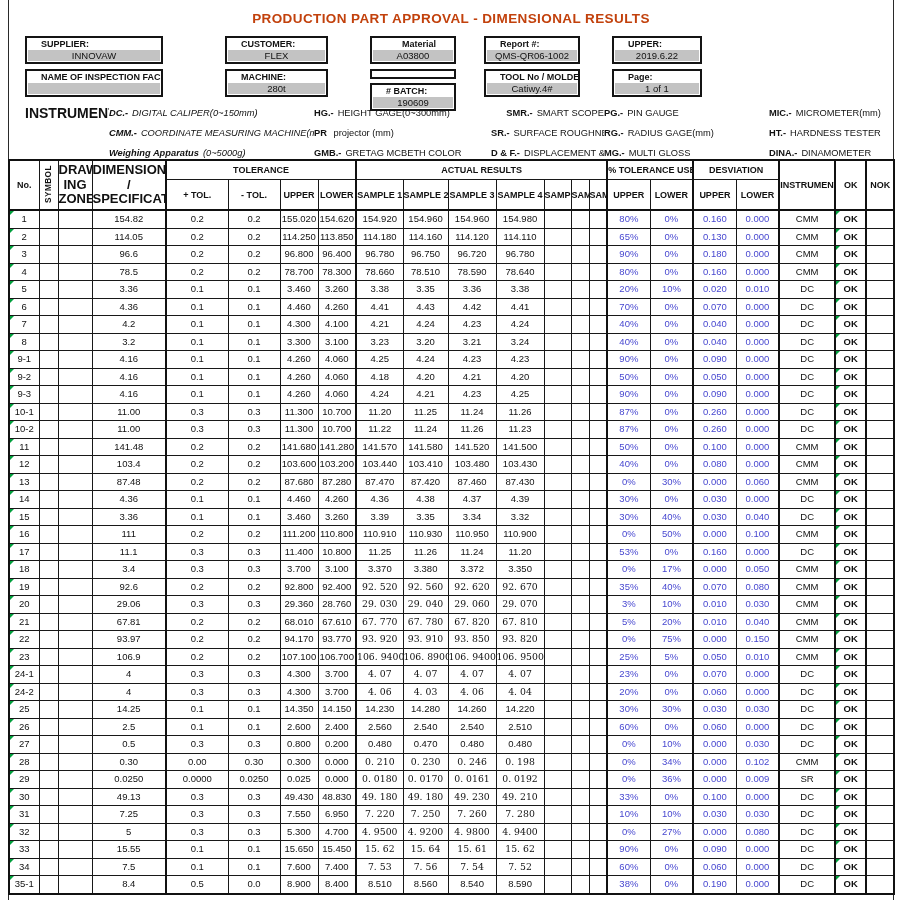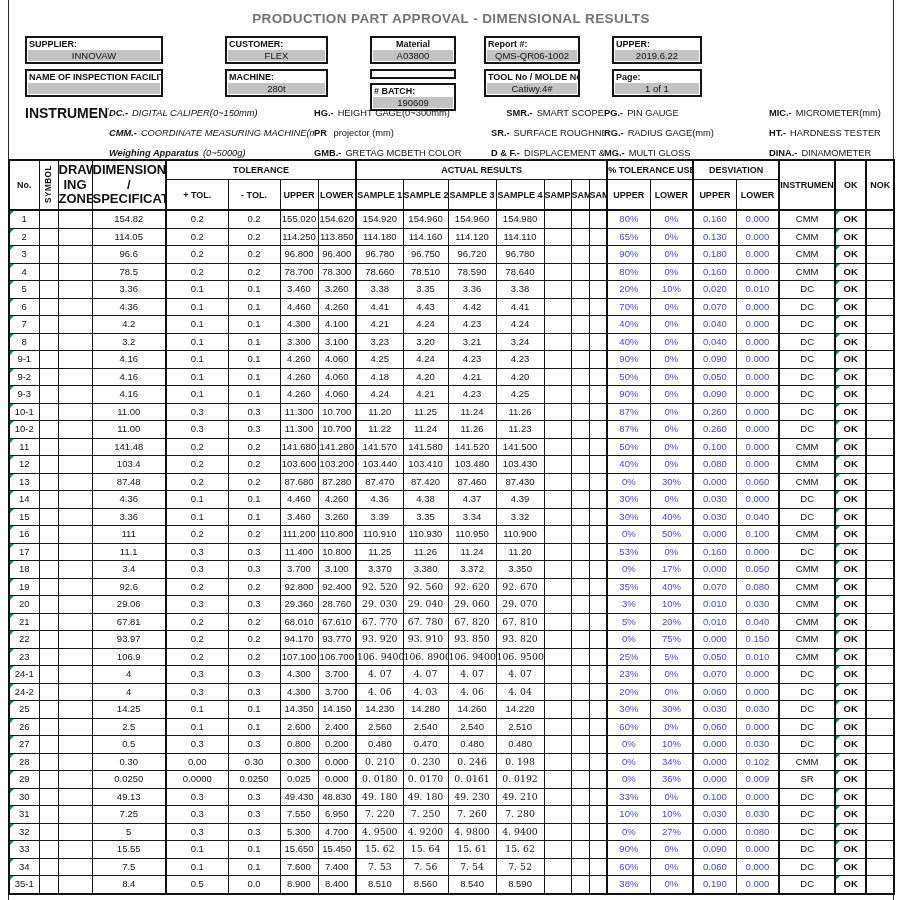--- a/index.html
+++ b/index.html
@@ -6,31 +6,31 @@
   body{
     width:900px;height:900px;background:#ffffff;color:#111;
     font-family:"Liberation Sans",sans-serif;position:relative;overflow:hidden;
   }
   .page{
     position:absolute;left:8px;top:0;width:886px;height:900px;
     border-left:1px solid #2a2a2a;border-right:1px solid #2a2a2a;box-sizing:border-box;
   }
   
   .title{
-    text-align:center;font-weight:bold;font-size:13.5px;color:#737373;
+    text-align:center;font-weight:bold;font-size:13.5px;color:#c2410c;
     padding-top:11px;letter-spacing:.4px;height:21px;
   }
   
   .hdr-grid{display:flex;align-items:flex-start;padding:4px 0 0 16px;height:62px;}
   .hdr-col{display:flex;flex-direction:column;}
   .w1{width:138px;margin-right:62px}.w2{width:122px;margin-right:48px}
   .w3{width:103px;margin-right:42px}.w4{width:86px;margin-right:28px}
   .w5{width:96px;margin-right:32px}.w6{width:90px;}
   .fbox{border:2px solid #141414;background:#fff;margin-bottom:5px;}
-  .fl{font-size:9px;font-weight:bold;height:12px;line-height:12px;padding:0 2px 0 2px;
+  .fl{font-size:9px;font-weight:bold;height:12px;line-height:12px;padding:0 2px 0 14px;
       white-space:nowrap;overflow:hidden;}
   .fl.center{text-align:center;}
   .fv{background:#c3c3c3;margin:0 1px 1px 1px;height:11px;line-height:11px;
       font-size:9.5px;text-align:center;white-space:nowrap;overflow:hidden;}
   .fspacer{border:2px solid #141414;height:6px;margin-bottom:4px;background:#fff;}
   
   .instr{padding:9px 0 0 16px;height:52px;font-size:9.3px;}
   .ins-row{display:flex;height:20px;line-height:13px;align-items:flex-start;}
   .ins-cell{white-space:nowrap;overflow:hidden;flex-shrink:0;}
   .ins-row .ins-cell:nth-child(1){width:84px;font-weight:bold;font-size:14px;text-align:center;}

